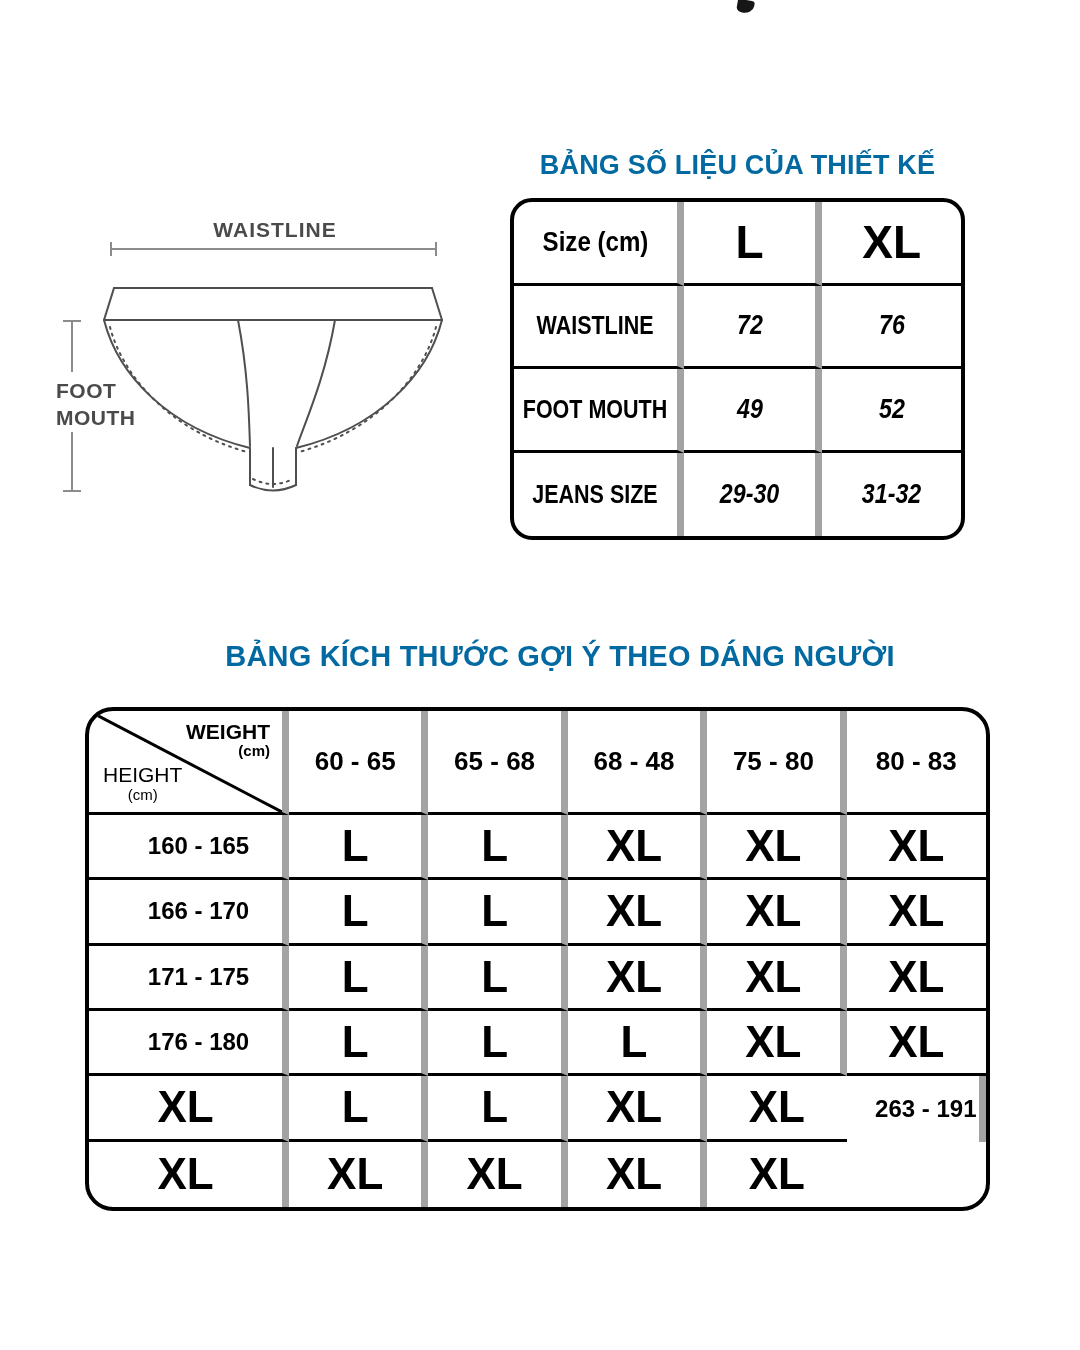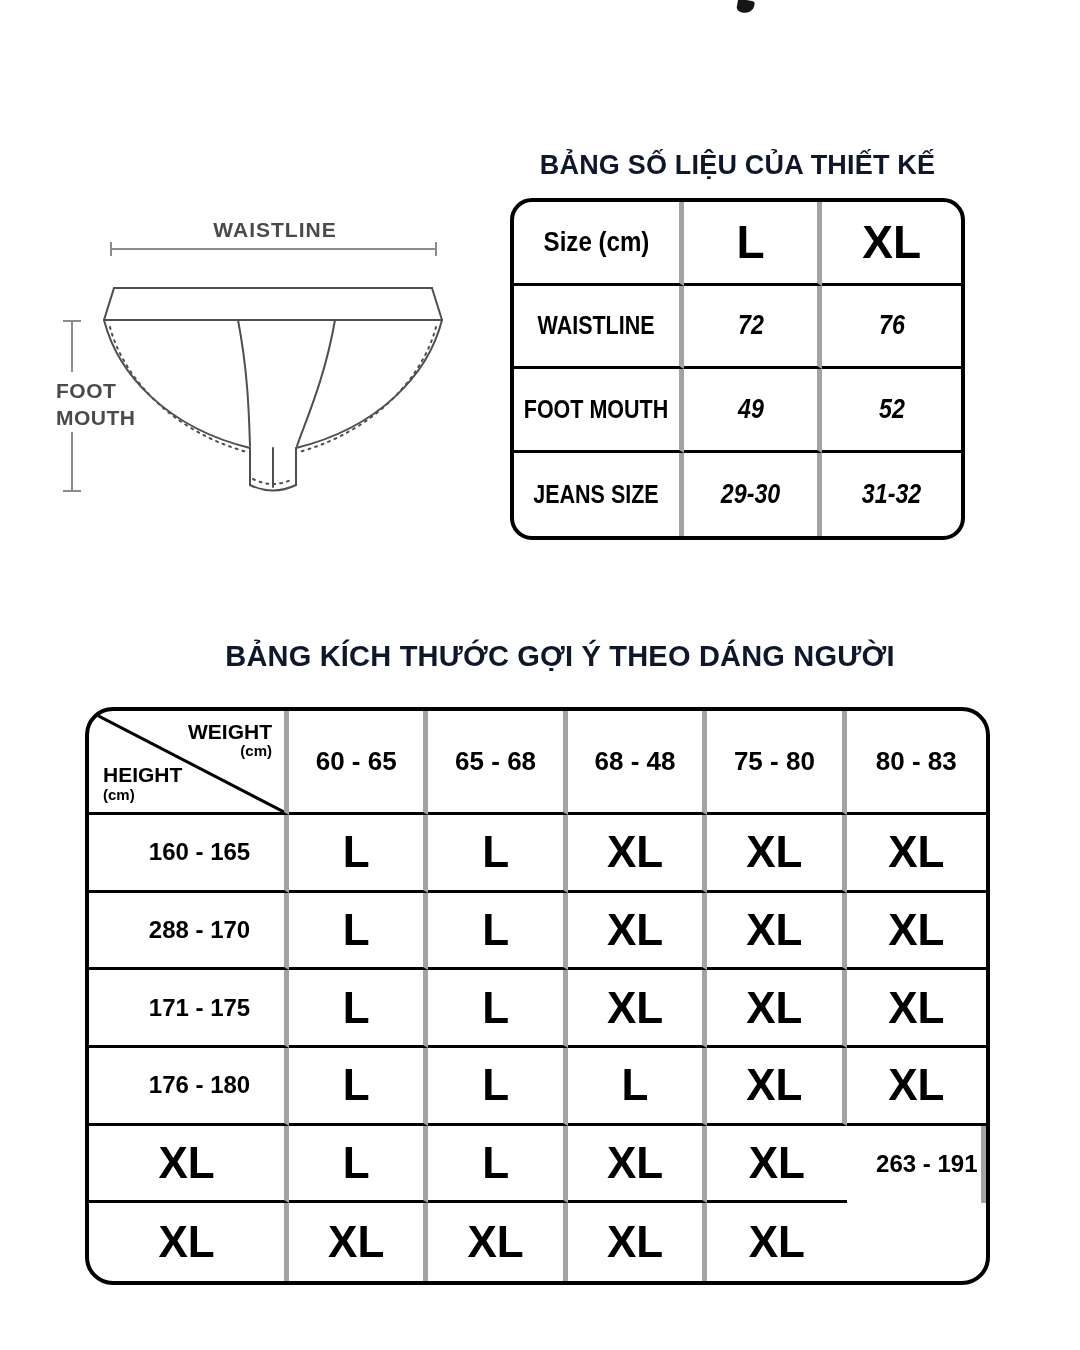--- a/index.html
+++ b/index.html
@@ -7,27 +7,27 @@
     width:1080px; height:1350px; background:#ffffff; color:#000;
     font-family:"Liberation Sans", sans-serif; position:relative; overflow:hidden;
   }
   .abs { position:absolute; }
 
   
   #artifact { left:737px; top:0; width:17px; height:13px; background:#161616;
     border-radius:10% 20% 70% 40%; transform:rotate(10deg); }
 
   
-  .section-title { font-weight:bold; text-align:center; color:#0f172a; }
+  .section-title { font-weight:bold; text-align:center; color:#0369a1; }
   #design-title  { left:505px; top:150px; width:465px; font-size:27px; letter-spacing:0.2px; }
   #suggest-title { left:40px;  top:640px; width:1040px; font-size:29px; letter-spacing:0.2px; }
 
   
   .cell { display:flex; align-items:center; justify-content:center; font-weight:bold; }
-  .br { border-right:5px solid #a3a3a3; }
+  .br { border-right:7px solid #a3a3a3; }
   .bb { border-bottom:3px solid #000; }
   .cond { display:inline-block; transform:scaleX(0.86); white-space:nowrap; }
 
   
   #design-table { left:510px; top:198px; width:455px; height:342px;
     border:4px solid #000; border-radius:22px; overflow:hidden; background:#fff;
     display:grid; grid-template-columns:38% 31% 31%; grid-template-rows:repeat(4,1fr); }
   .dt-hdrlabel { font-size:28px; }
   .dt-label    { font-size:25px; }
   .dt-bigsize  { font-size:46px; }
@@ -46,31 +46,31 @@
   #footmouth-label { left:56px; top:377px; width:100px; font-size:21px; font-weight:bold;
     color:#4a4a4a; line-height:1.3; letter-spacing:0.5px; }
   #footmouth-measure { left:63px; top:320px; width:18px; height:172px; }
   .vm-tick { position:absolute; left:0; width:18px; height:2px; background:#8c8c8c; }
   .vm-tick.top { top:0; } .vm-tick.bottom { bottom:0; }
   .vm-seg { position:absolute; left:8px; width:2px; background:#8c8c8c; }
   .vm-seg.top { top:2px; height:50px; }
   .vm-seg.bottom { bottom:2px; height:58px; }
 
   
-  #suggest-table { left:85px; top:707px; width:905px; height:578px;
+  #suggest-table { left:85px; top:707px; width:905px; height:504px;
     border:4px solid #000; border-radius:28px; overflow:hidden; background:#fff;
     display:grid; grid-template-columns:200px repeat(5,1fr); grid-template-rows:104px repeat(6,1fr); }
   .wt-hdr { font-size:26px; }
   .ht-hdr { font-size:24px;padding-left:26px; }
   .sz     { font-size:44px; }
 
   .corner { position:relative; }
   .corner svg { position:absolute; left:0; top:0; width:100%; height:100%; }
   .corner .weight { position:absolute; top:9px;  right:12px; text-align:right; line-height:1.1; font-weight:bold; }
-  .corner .height { position:absolute; bottom:9px; left:14px; text-align:left;  line-height:1.1; font-weight:bold; }
+  .corner .height { position:absolute; bottom:9px; left:14px; text-align:center;  line-height:1.1; font-weight:normal; }
   .corner .big  { font-size:21px; }
   .corner .unit { font-size:15px; }
 </style>
 </head>
 <body>
 
 <div id="artifact" class="abs"></div>
 
 <h2 id="design-title" class="abs section-title">BẢNG SỐ LIỆU CỦA THIẾT KẾ</h2>
 
@@ -176,21 +176,21 @@
   <div class="cell wt-hdr br bb">75 - 80</div>
   <div class="cell wt-hdr bb">80 - 83</div>
 
   <div class="cell ht-hdr br bb">160 - 165</div>
   <div class="cell sz br bb">L</div>
   <div class="cell sz br bb">L</div>
   <div class="cell sz br bb">XL</div>
   <div class="cell sz br bb">XL</div>
   <div class="cell sz bb">XL</div>
 
-  <div class="cell ht-hdr br bb">288 - 170</div>
+  <div class="cell ht-hdr br bb">166 - 170</div>
   <div class="cell sz br bb">L</div>
   <div class="cell sz br bb">L</div>
   <div class="cell sz br bb">XL</div>
   <div class="cell sz br bb">XL</div>
   <div class="cell sz bb">XL</div>
 
   <div class="cell ht-hdr br bb">171 - 175</div>
   <div class="cell sz br bb">L</div>
   <div class="cell sz br bb">L</div>
   <div class="cell sz br bb">XL</div>

